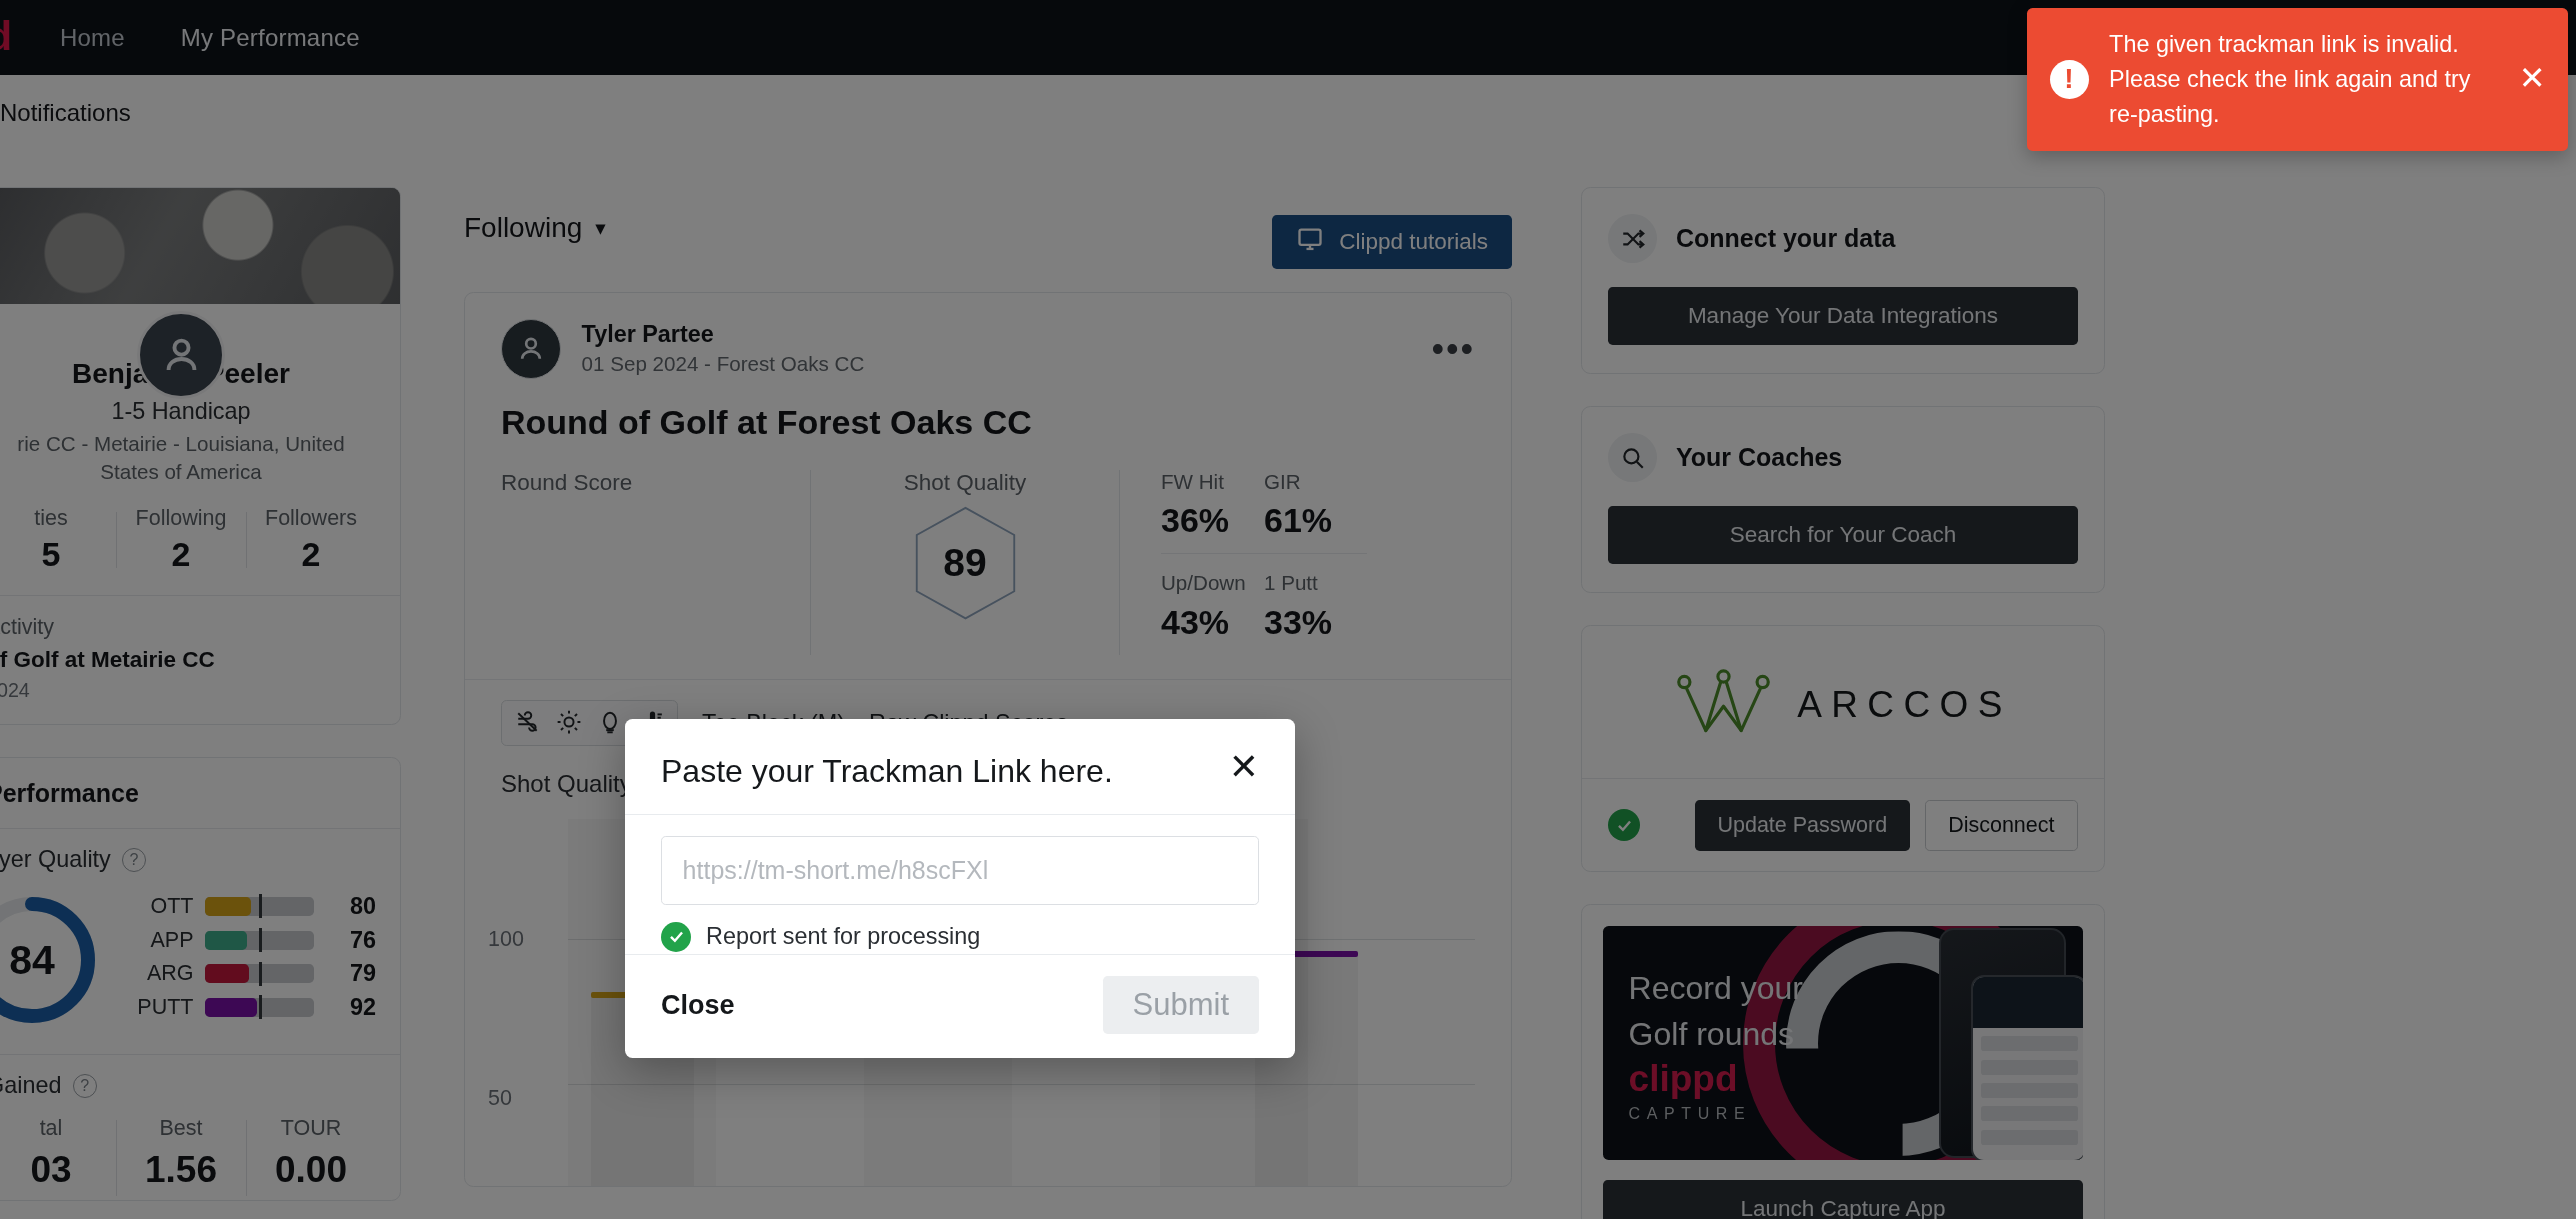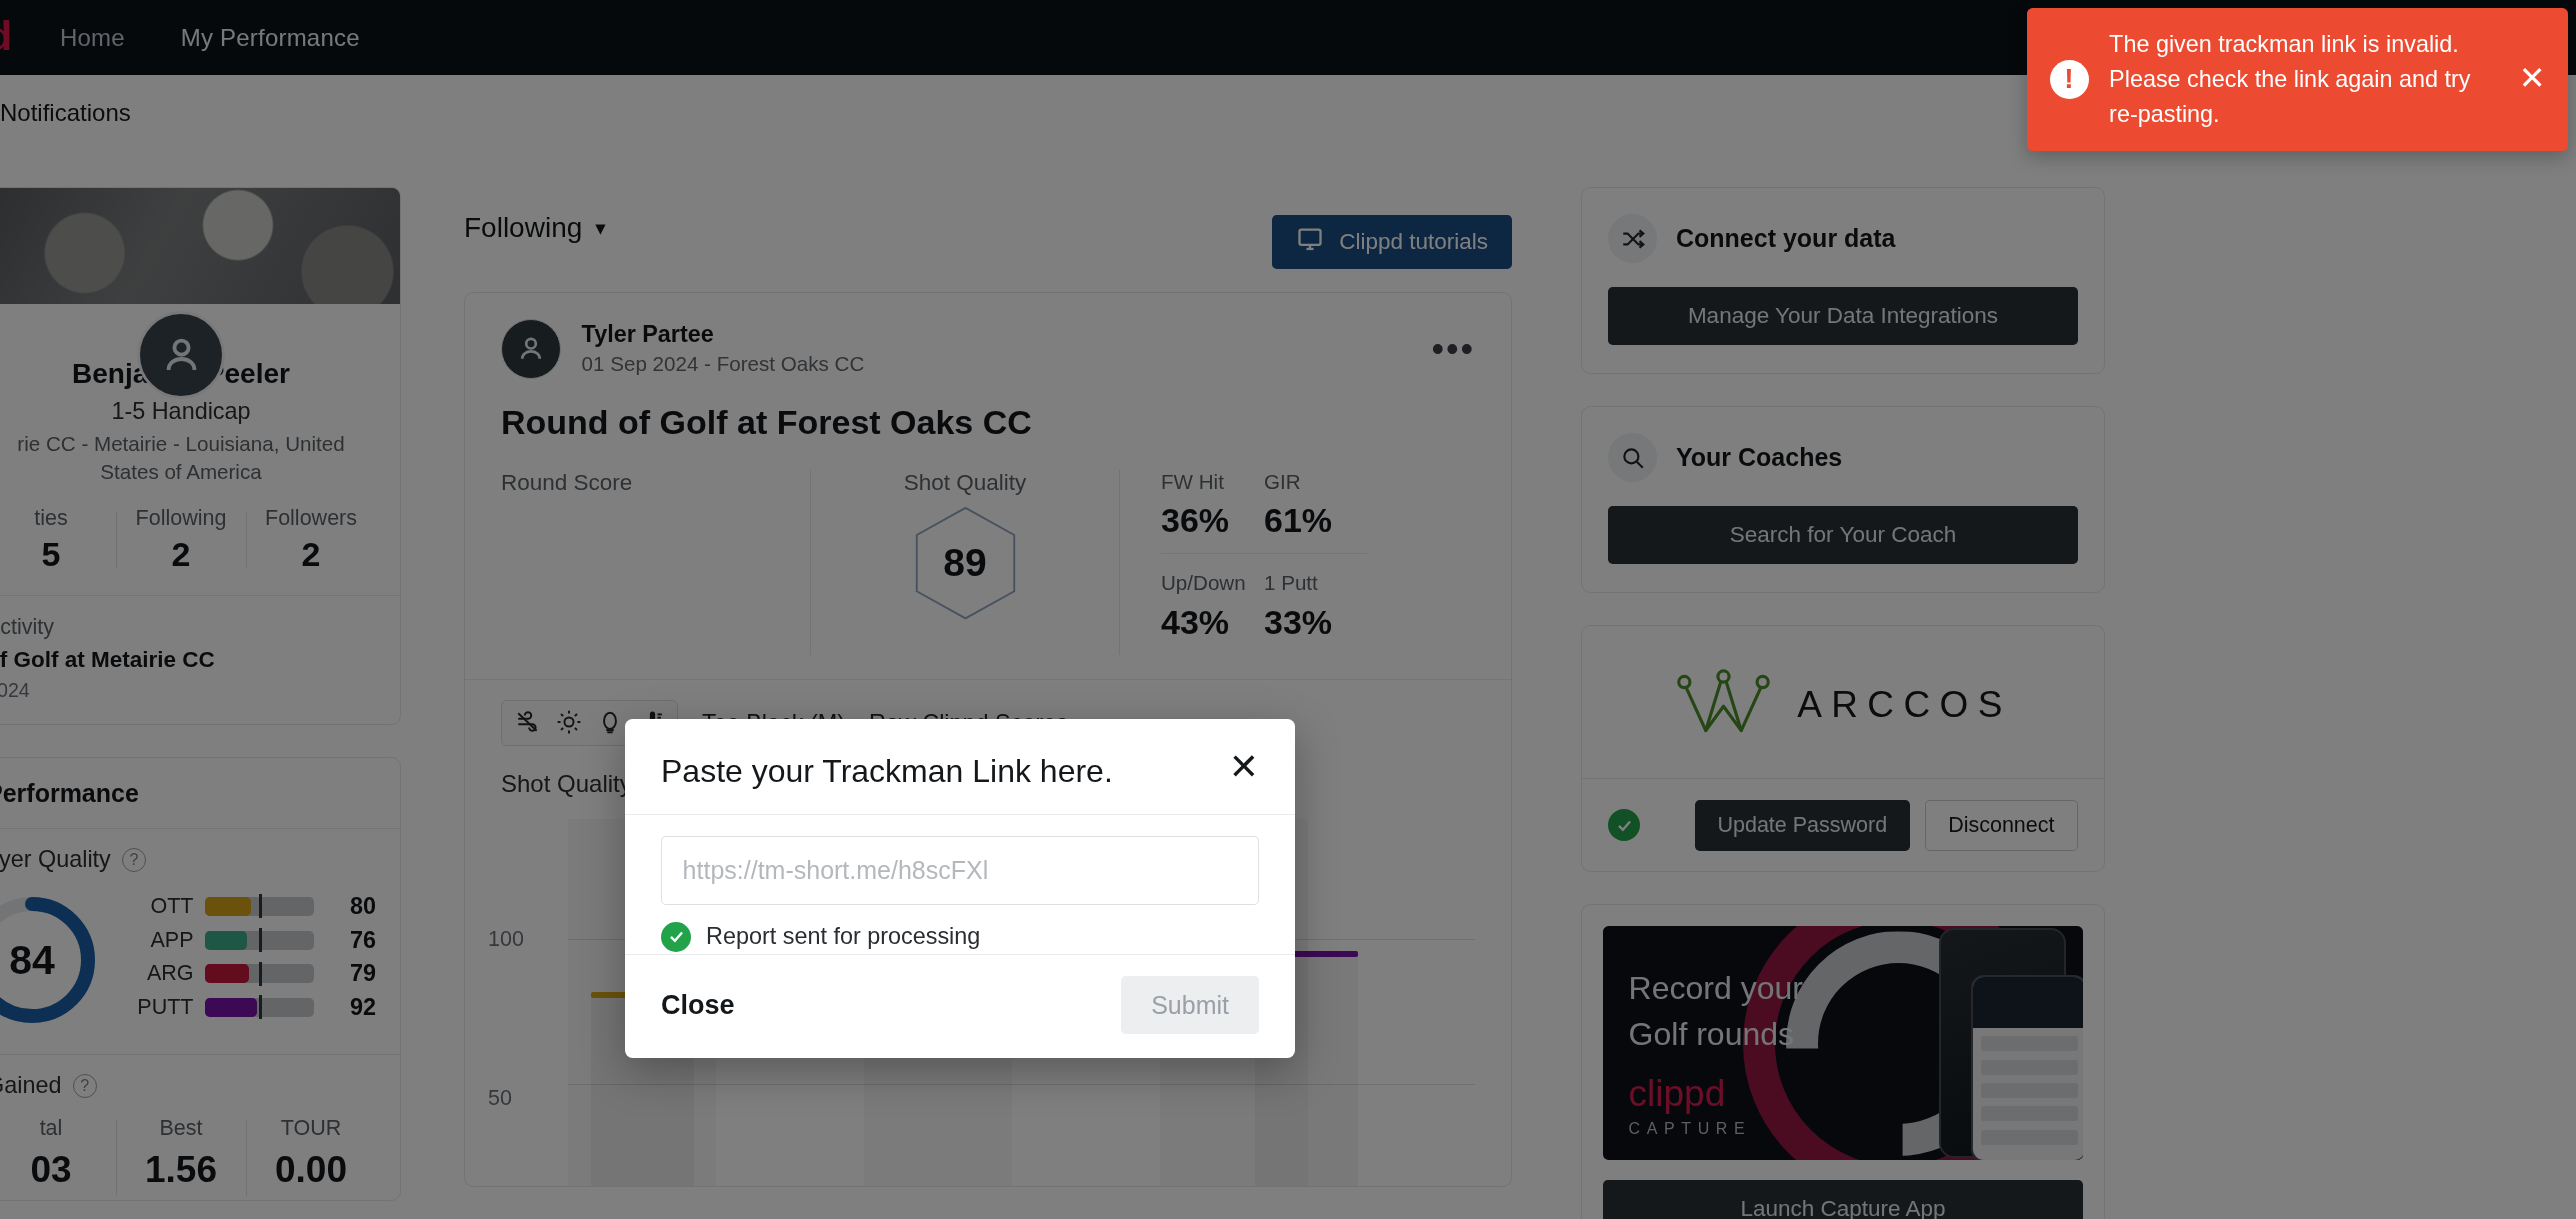--- a/index.html
+++ b/index.html
@@ -256,21 +256,21 @@
     background: linear-gradient(160deg,#2a2f36,#10151b); border: 2.8px solid #444a52;
   }
   .promo-phone2 {
     position: absolute; right: -3.7px; top: 49px; width: 116px; height: 187px; border-radius: 13px;
     background: #f0f1f3; border: 2.8px solid #4a5159; overflow: hidden;
   }
   .promo-phone2 .ph-top { height: 51px; background: #1b2733; }
   .promo-phone2 .ph-row { height: 15px; margin: 8.4px 7.5px; background: #d8dade; border-radius: 2.8px; }
   .promo-text { position: absolute; left: 26px; top: 39px; }
   .promo-line { font-size: 32px; color: #e9ebee; line-height: 1.45; }
-  .promo-logo { font-size: 37px; font-weight: 400; color: #d81c4e; margin-top: 15px; }
+  .promo-logo { font-size: 37px; font-weight: 700; color: #d81c4e; }
   .promo-sub { font-size: 16px; letter-spacing: 6.6px; color: #b9bcc1; margin-top: 5.6px; }
   .promo-btn {
     display: block; width: 100%; margin-top: 20.6px; background: #2b3137; color: #e8ebee;
     border: none; height: 58px; border-radius: 4.7px; font-size: 22.5px; cursor: pointer; font-family: inherit;
   }
 
   
   .overlay {
     position: absolute; top: 0; left: 0; width: 2576px; height: 1220px;
     background: rgba(0,0,0,.5); z-index: 40;
@@ -299,21 +299,21 @@
   .modal-foot {
     margin-top: auto; border-top: 0.9px solid #e8ebee;
     display: flex; align-items: center; padding: 20.6px 36px 24px;
   }
   .modal-close {
     background: none; border: none; font-size: 27px; font-weight: 700; color: #15181b;
     cursor: pointer; font-family: inherit; padding: 0;
   }
   .modal-submit {
     margin-left: auto; background: #eceef0; color: #9aa0a6; border: none;
-    height: 58px; padding: 0 30px; border-radius: 4.7px; font-size: 25px;
+    height: 58px; padding: 0 30px; border-radius: 4.7px; font-size: 31px;
     cursor: pointer; font-family: inherit;
   }
 
   
   .toast {
     position: absolute; left: 2027px; top: 7.5px; width: 541px; min-height: 99px;
     background: #ec4b32; border-radius: 5.6px; z-index: 60;
     display: flex; align-items: center; gap: 20.6px; padding: 19px 22.5px;
     box-shadow: 0 5.6px 19px rgba(0,0,0,.25);
   }

